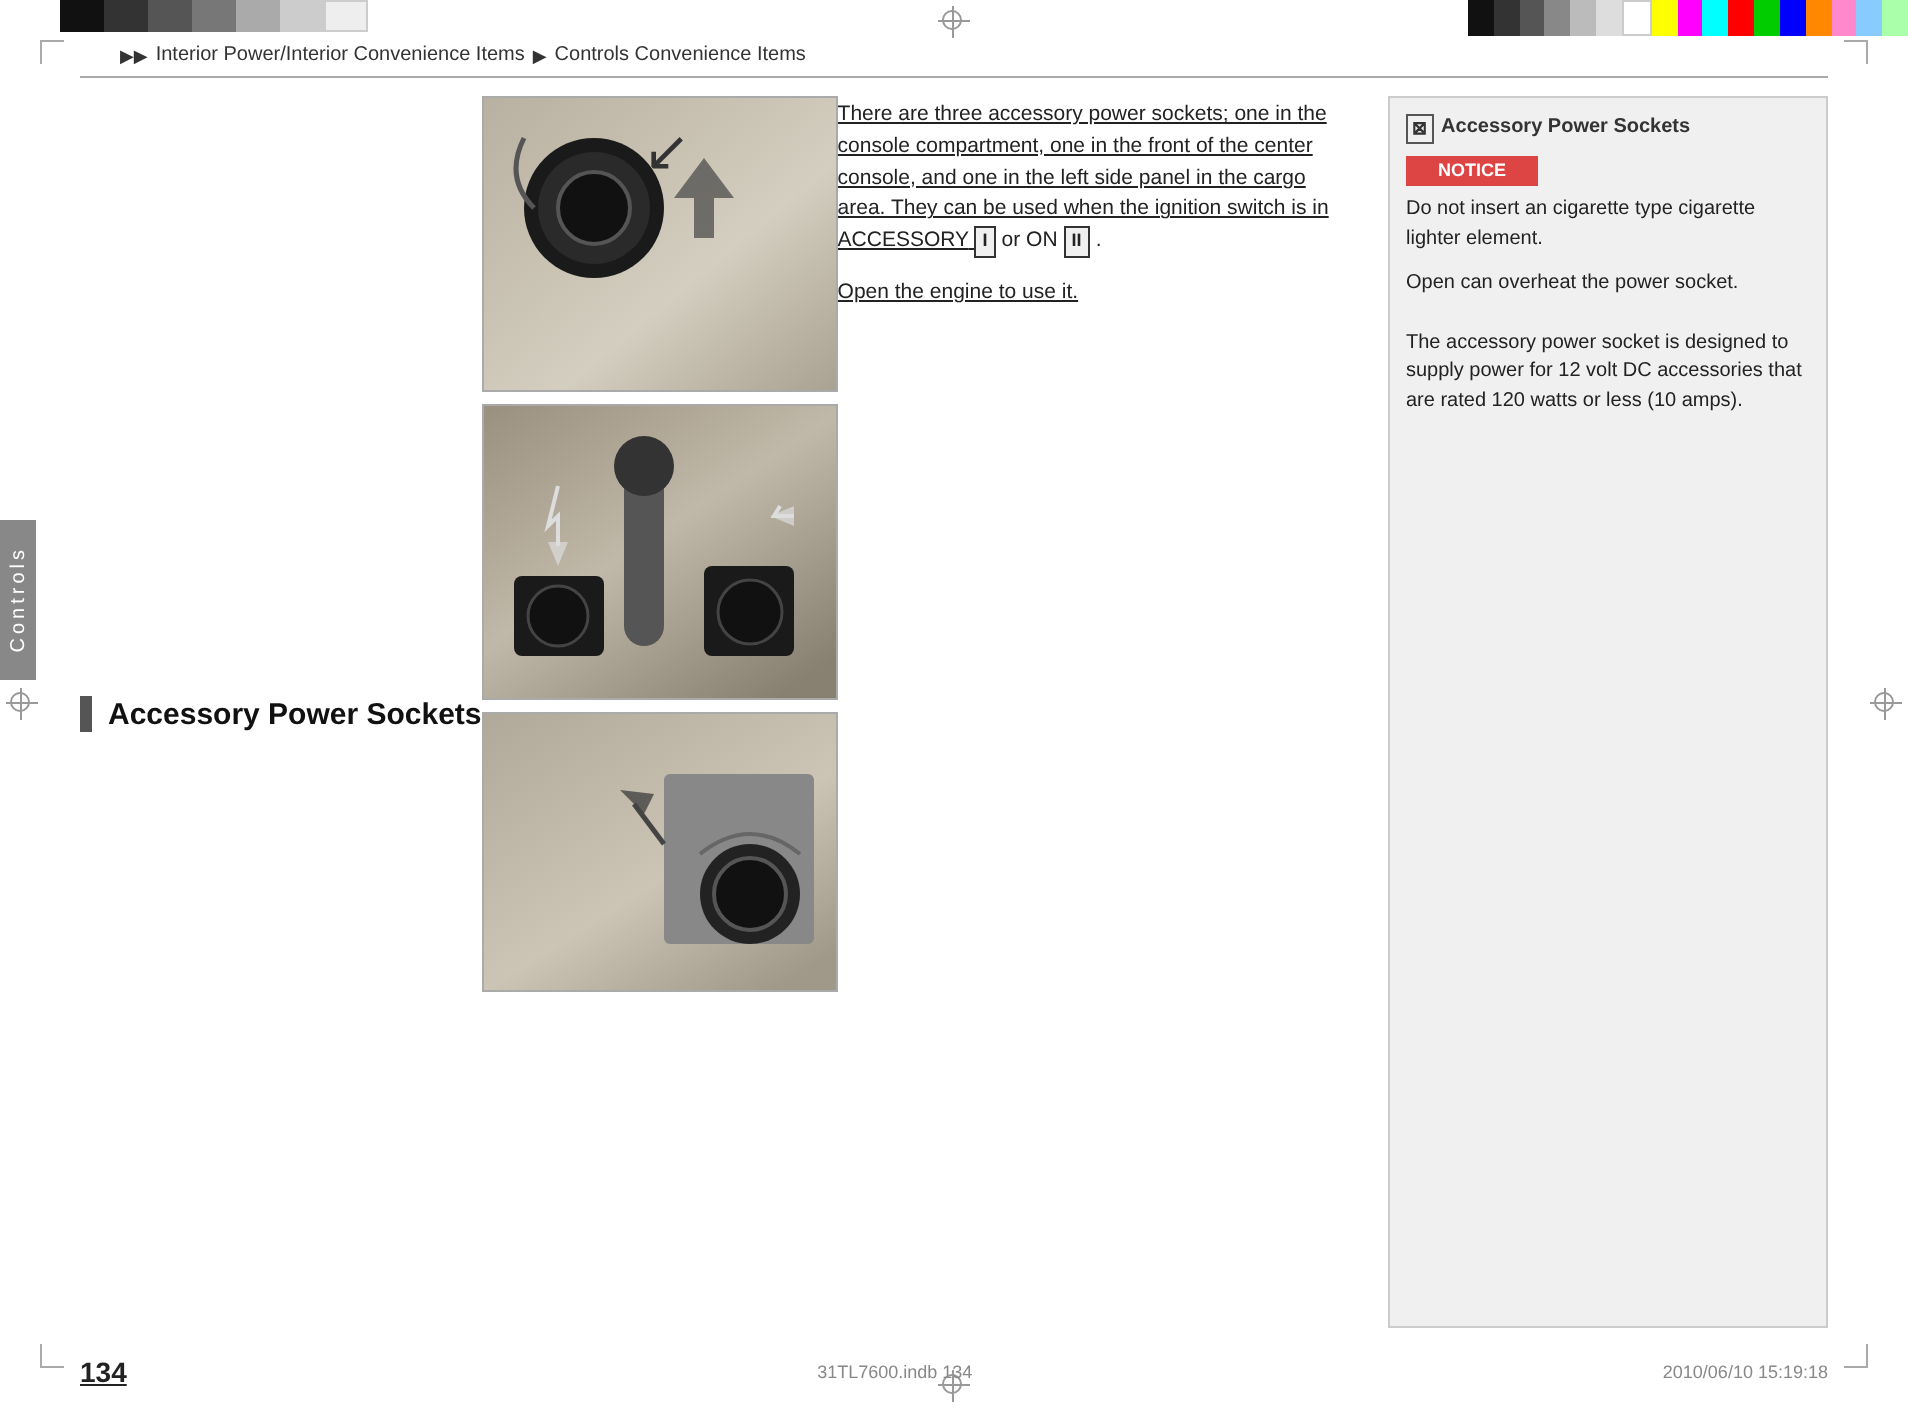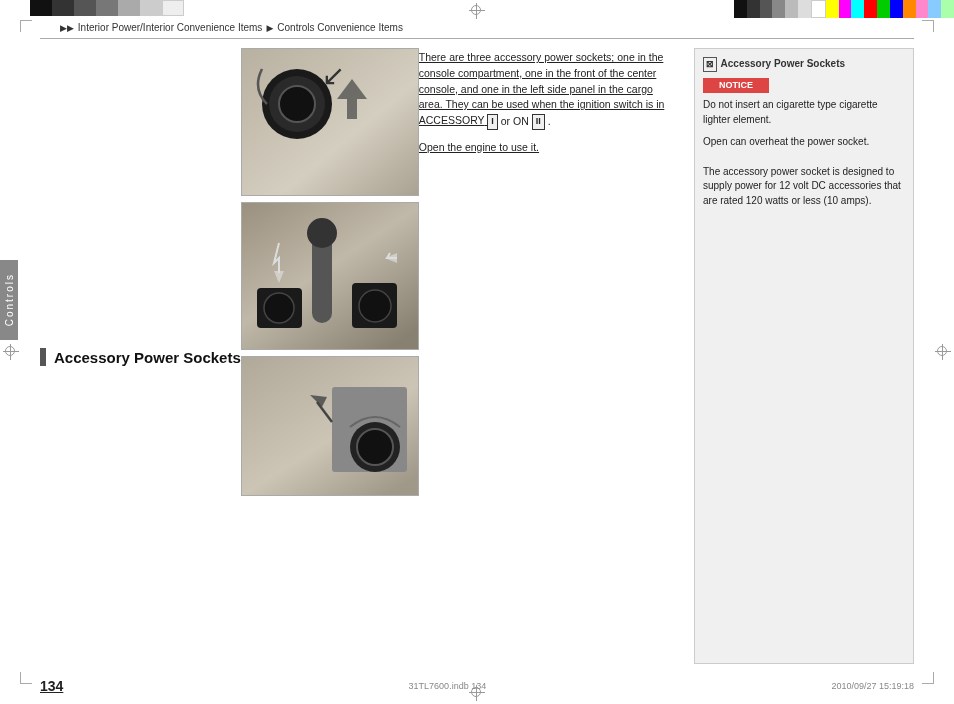--- a/index.html
+++ b/index.html
@@ -483,14 +483,14 @@
       <p class="notice-text">The accessory power socket is designed to supply power for 12 volt DC accessories that are rated 120 watts or less (10 amps).</p>
       <div class="notice-divider"></div>
     </div>
 
   </div>
 </div>
 
 <div class="bottom-bar">
   <span class="page-number">134</span>
   <span class="file-info">31TL7600.indb   134</span>
-  <span class="file-info">2010/09/27   15:19:18</span>
+  <span class="file-info">2010/06/10   15:19:18</span>
 </div>
 
 </body></html>

